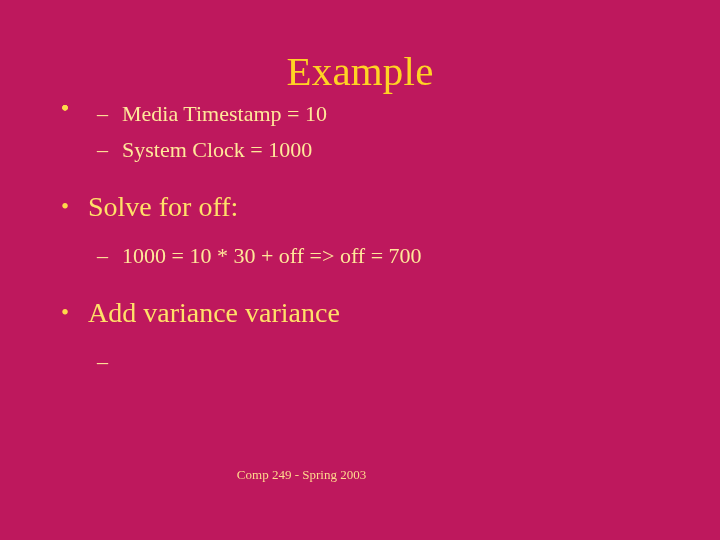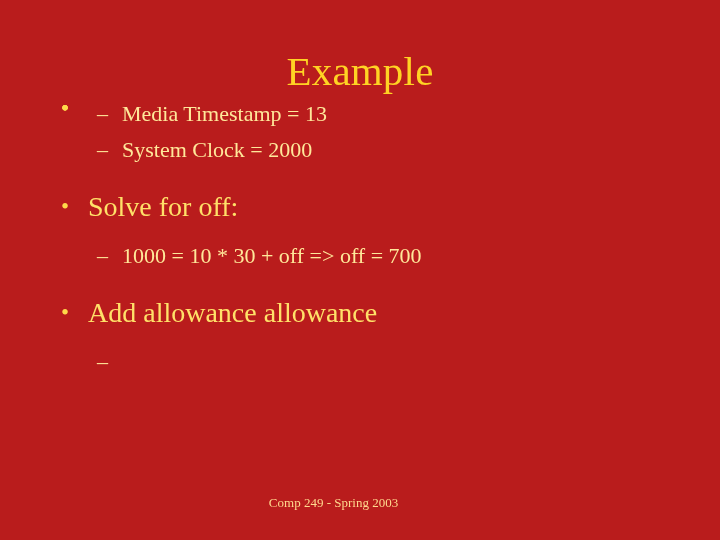--- a/index.html
+++ b/index.html
@@ -11,21 +11,21 @@
     width: 720px;
     height: 540px;
     background: #6b006e;
     font-family: "Liberation Serif", "DejaVu Serif", serif;
     overflow: hidden;
   }
   .slide {
     position: relative;
     width: 720px;
     height: 540px;
-    background: #b91c1c;
+    background: #be185d;
     box-sizing: border-box;
   }
 
   
   .slide-title {
     position: absolute;
     top: 20px;
     left: 0;
     width: 720px;
     text-align: center;
@@ -80,28 +80,27 @@
   }
 
   .gap-before-sub { margin-top: 10px; }
   .gap-before-l1  { margin-top: 16px; }
   .gap-sub-tight  { margin-top: 8px; }
 
   
   .footer {
     position: absolute;
     left: 0;
-    top: 494px;
+    top: 466px;
     width: 603px;
     text-align: center;
     color: #ffd98e;
     font-size: 13px;
     line-height: 18px;
     white-space: nowrap;
-    padding-left: 32px;
   }
 </style>
 </head>
 <body>
 
 <div class="slide">
 
   <h1 class="slide-title">Example</h1>
 
   <div class="body-area">
@@ -113,41 +112,41 @@
     <div class="bullet-l1">
       <span class="marker">•</span>
     </div>
 
     <div class="bullet-l1">
       <span class="marker">•</span>
     </div>
 
     <div class="bullet-l2 gap-before-sub">
       <span class="marker">–</span>
-      <span>Media Timestamp = 13</span>
+      <span>Media Timestamp = 10</span>
     </div>
 
     <div class="bullet-l2">
       <span class="marker">–</span>
-      <span>System Clock = 2000</span>
+      <span>System Clock = 1000</span>
     </div>
 
     <div class="bullet-l1 gap-before-l1">
       <span class="marker">•</span>
       <span>Solve for off:</span>
     </div>
 
     <div class="bullet-l2 gap-sub-tight">
       <span class="marker">–</span>
       <span>1000 = 10 * 30 + off  =&gt;  off = 700</span>
     </div>
 
     <div class="bullet-l1 gap-before-l1">
       <span class="marker">•</span>
-      <span>Add allowance allowance</span>
+      <span>Add variance variance</span>
     </div>
 
     <div class="bullet-l2 gap-sub-tight">
       <span class="marker">–</span>
     </div>
 
   </div>
 
   <div class="footer">Comp 249 - Spring 2003</div>
 

